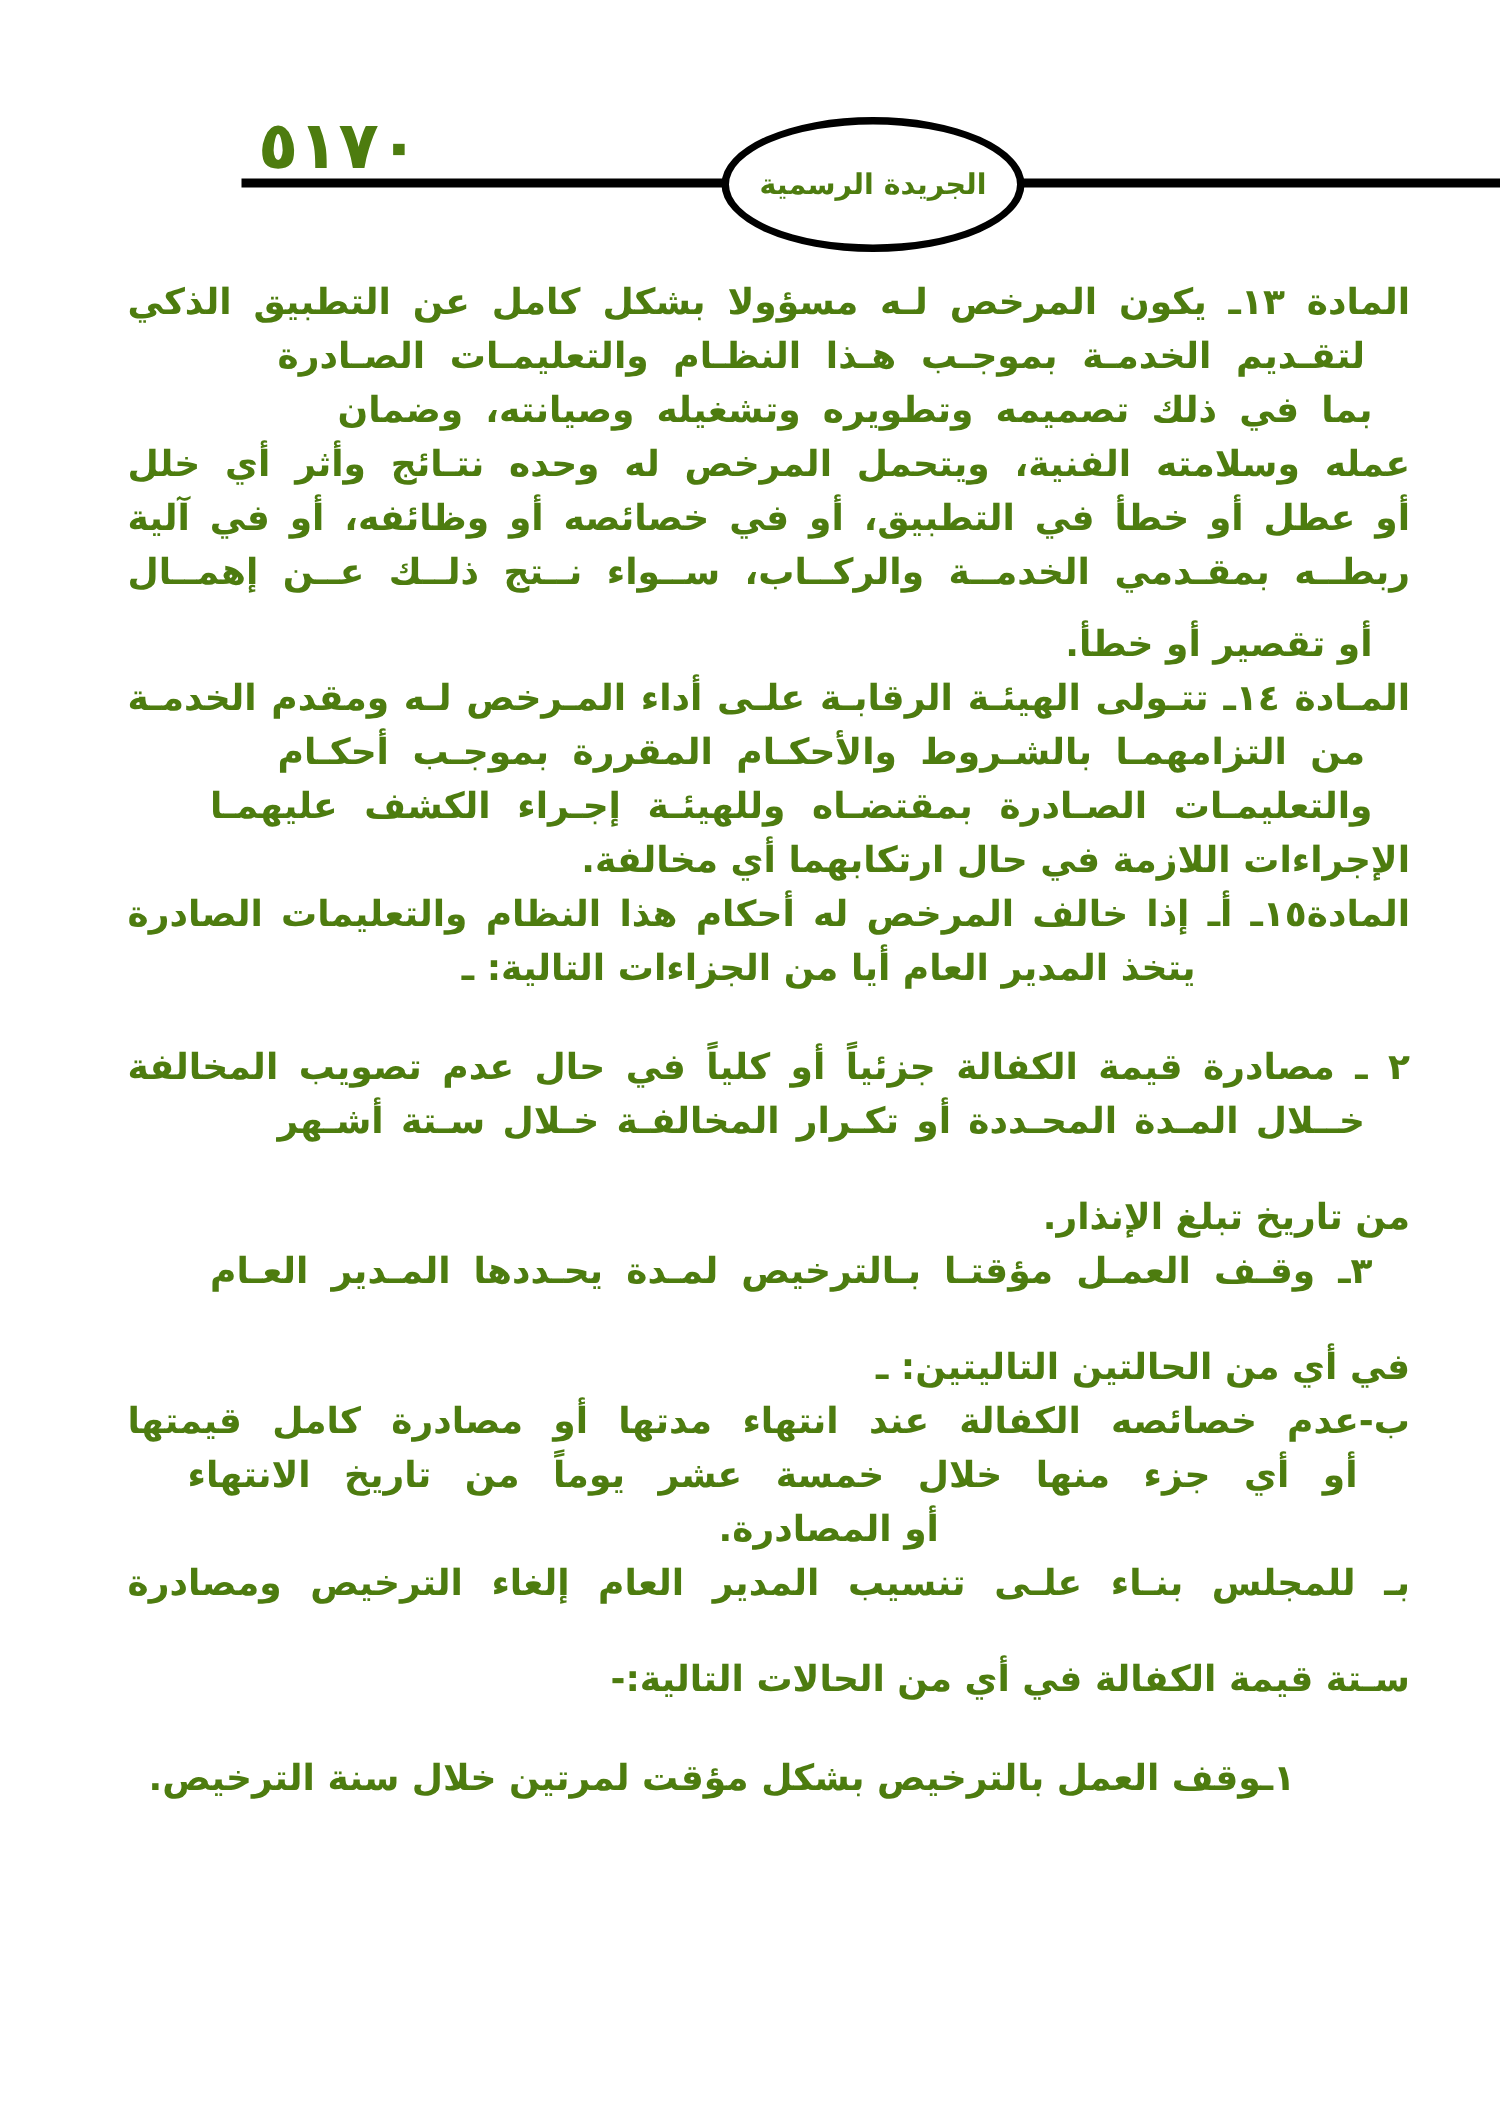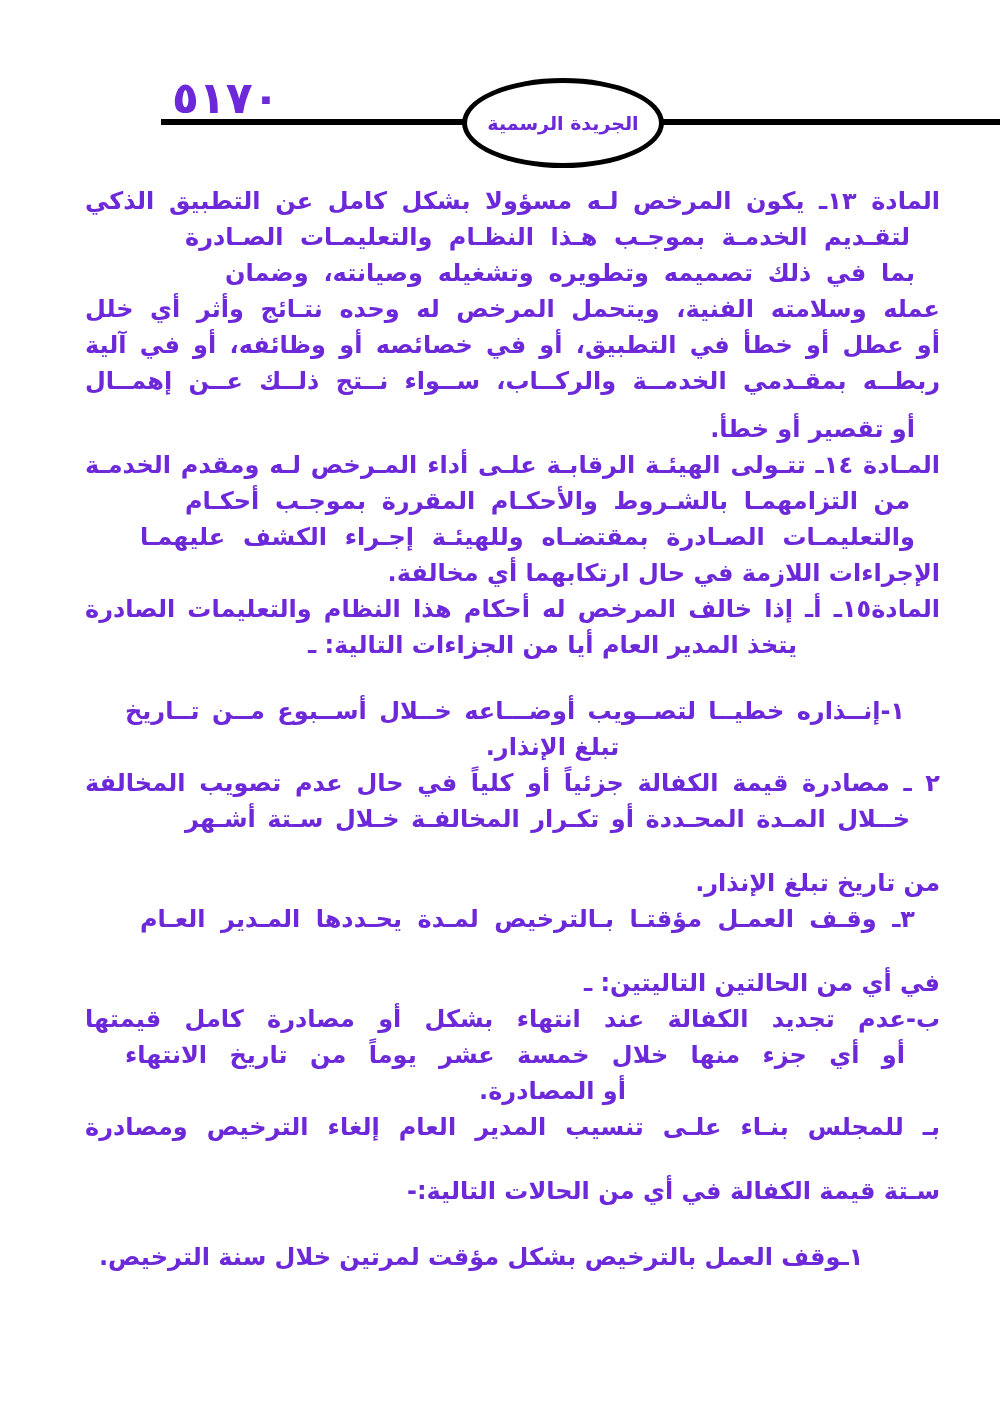--- a/index.html
+++ b/index.html
@@ -1,21 +1,21 @@
 <!DOCTYPE html>
 <html lang="ar" dir="rtl"><head>
 <meta charset="utf-8">
 <style>
   html, body { margin: 0; padding: 0; background: #ffffff; }
   .page {
     position: relative;
     width: 924px;
     height: 1413px;
     background: #ffffff;
-    color: #6d28d9;
+    color: #4d7c0f;
     font-family: "DejaVu Sans", sans-serif;
     overflow: hidden;
     direction: rtl;
   }
   
   .page-number {
     position: absolute;
     top: 72px;
     left: 96px;
     width: 110px;
@@ -29,21 +29,21 @@
     position: absolute;
     top: 119px;
     left: 85px;
     width: 875px;
     height: 6px;
     background: #000000;
   }
   .title-ellipse {
     position: absolute;
     top: 78px;
-    left: 386px;
+    left: 405px;
     width: 192px;
     height: 80px;
     background: #ffffff;
     border: 5px solid #000000;
     border-radius: 50%;
     display: flex;
     align-items: center;
     justify-content: center;
   }
   .title-ellipse span {
@@ -106,34 +106,30 @@
         <div class="line justify-in1">من التزامهمـا بالشـروط والأحكـام المقررة بموجـب أحكـام هذا النظـام</div>
         <div class="line justify-in3">والتعليمـات الصـادرة بمقتضـاه وللهيئـة إجـراء الكشف عليهمـا واتخـاذ</div>
         <div class="line center">الإجراءات اللازمة في حال ارتكابهما أي مخالفة.</div>
       </section>
       <section>
         <div class="line justify">المادة١٥ـ أـ إذا خالف المرخص له أحكام هذا النظام والتعليمات الصادرة بمقتضاه</div>
         <div class="line center-l1">يتخذ المدير العام أيا من الجزاءات التالية: ـ</div>
       </section>
       <div class="gap"></div>
       <section>
-        <div class="line justify-in4">١-إنــذاره خطيــا لتصــويب أوضـــاعه خــلال أســبوع مــن تــاريخ</div>
-        <div class="line center-l1">تبلغ الإنذار.</div>
-      </section>
-      <section>
         <div class="line justify">٢ ـ مصادرة قيمة الكفالة جزئياً أو كلياً في حال عدم تصويب المخالفة</div>
         <div class="line justify-in1">خــلال المـدة المحـددة أو تكـرار المخالفـة خـلال سـتة أشـهر</div>
         <div class="line center-l2">من تاريخ تبلغ الإنذار.</div>
       </section>
       <section>
         <div class="line justify-in3">٣ـ وقـف العمـل مؤقتـا بـالترخيص لمـدة يحـددها المـدير العـام</div>
         <div class="line center-l2">في أي من الحالتين التاليتين: ـ</div>
       </section>
       <section>
-        <div class="line justify">ب-عدم تجديد الكفالة عند انتهاء بشكل أو مصادرة كامل قيمتها</div>
+        <div class="line justify">ب-عدم خصائصه الكفالة عند انتهاء مدتها أو مصادرة كامل قيمتها</div>
         <div class="line justify-in4">أو أي جزء منها خلال خمسة عشر يوماً من تاريخ الانتهاء</div>
         <div class="line center-l1">أو المصادرة.</div>
       </section>
       <section>
         <div class="line justify">بـ للمجلس بنـاء علـى تنسيب المدير العام إلغاء الترخيص ومصادرة</div>
         <div class="line center-l2">سـتة قيمة الكفالة في أي من الحالات التالية:-</div>
       </section>
       <div class="gap"></div>
       <section>
         <div class="line left">١ـوقف العمل بالترخيص بشكل مؤقت لمرتين خلال سنة الترخيص.</div>

